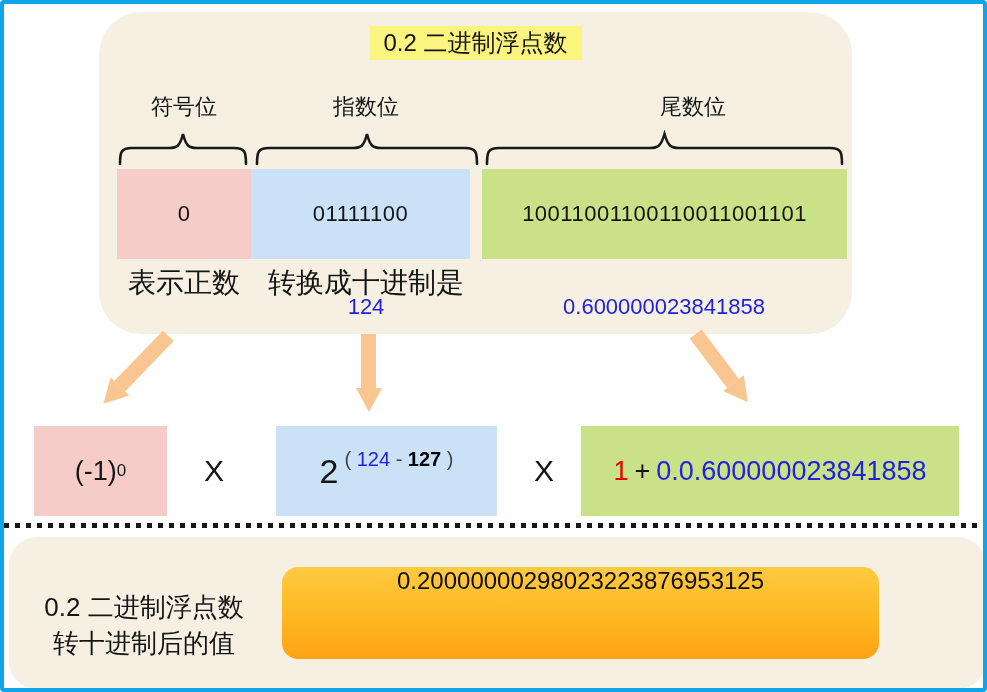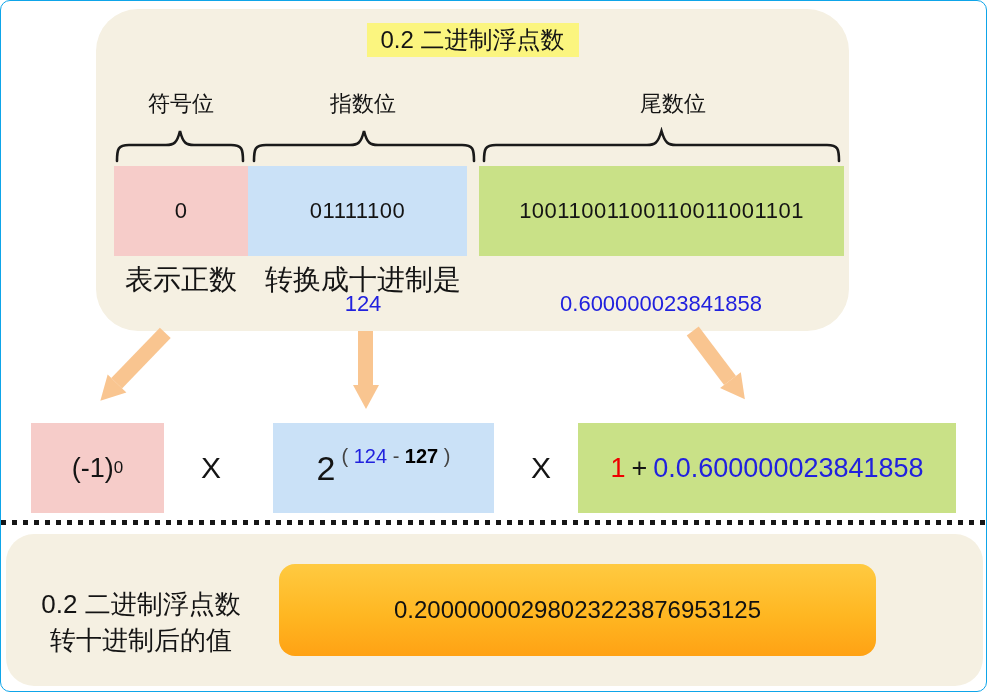--- a/index.html
+++ b/index.html
@@ -1,26 +1,26 @@
 <!DOCTYPE html>
 <html><head>
 <meta charset="utf-8">
 <style>
   html,body{margin:0;padding:0;background:#fff;}
   .page{
     position:relative;width:987px;height:692px;background:#ffffff;overflow:hidden;
     font-family:"Liberation Sans","DejaVu Sans",sans-serif;color:#141414;
-    border:1px solid #0ea5e9;border-radius:10px;box-sizing:border-box;
+    border:4px solid #0ea5e9;border-radius:4px;box-sizing:border-box;
   }
   
   .top-panel{position:absolute;left:95px;top:8px;width:753px;height:322px;background:#F5F0E2;border-radius:42px;}
   .title{position:absolute;top:14px;left:50%;transform:translateX(-50%);background:#FBF57F;
          font-size:24px;line-height:34px;padding:0 14px;white-space:nowrap;}
   .seg-label{position:absolute;top:80px;transform:translateX(-50%);font-size:22px;white-space:nowrap;}
-  .lab-sign{left:85px;} .lab-exp{left:267px;} .lab-man{left:577px;}
+  .lab-sign{left:85px;} .lab-exp{left:267px;} .lab-man{left:594px;}
   .brace{position:absolute;top:118px;height:36px;}
   .br-sign{left:19px;width:130px;} .br-exp{left:156px;width:224px;} .br-man{left:386px;width:359px;}
   .bitbox{position:absolute;top:157px;height:90px;display:flex;align-items:center;justify-content:center;
           font-size:22px;letter-spacing:.5px;}
   .bb-sign{left:18px;width:134px;background:#F6CCC9;}
   .bb-exp{left:152px;width:219px;background:#CAE1F7;}
   .bb-man{left:383px;width:365px;background:#C9E187;}
   .caption{position:absolute;top:252px;transform:translateX(-50%);font-size:28px;white-space:nowrap;}
   .cap-sign{left:85px;} .cap-exp{left:267px;} .cap-man{left:565px;}
   .dec-value{position:absolute;top:282px;transform:translateX(-50%);font-size:22px;color:#2121DE;white-space:nowrap;}
@@ -45,21 +45,21 @@
   .exp-group .bl{color:#2121DE;} .exp-group .rd{color:#000000;font-weight:bold;}
   .f-man .rd{color:#EE0000;} .f-man .bl{color:#2121DE;} .f-man .plus{color:#141414;margin:0 6px;}
   
   .dotted{position:absolute;left:0;top:519px;width:987px;height:5px;
           background:repeating-linear-gradient(90deg,#161616 0 5px,transparent 5px 11px);}
   
   .bottom-panel{position:absolute;left:5px;top:533px;width:977px;height:152px;background:#F5F0E2;border-radius:28px;}
   .result-label{position:absolute;left:20px;top:52px;width:230px;text-align:center;font-size:26px;line-height:36px;white-space:nowrap;}
   .result-box{position:absolute;left:273px;top:30px;width:597px;height:92px;border-radius:16px;
               background:linear-gradient(180deg,#FFCA41 0%,#FFB722 55%,#FFA214 100%);
-              display:flex;align-items:center;justify-content:center;font-size:24px;color:#111;}
+              display:flex;justify-content:center;font-size:24px;color:#111;}
   svg.brace path{stroke:#1a1a1a;stroke-width:2.6;fill:none;stroke-linecap:round;}
 </style>
 </head>
 <body>
 
 <div class="page">
 
   <div class="top-panel">
     <div class="title">0.2 二进制浮点数</div>
 

